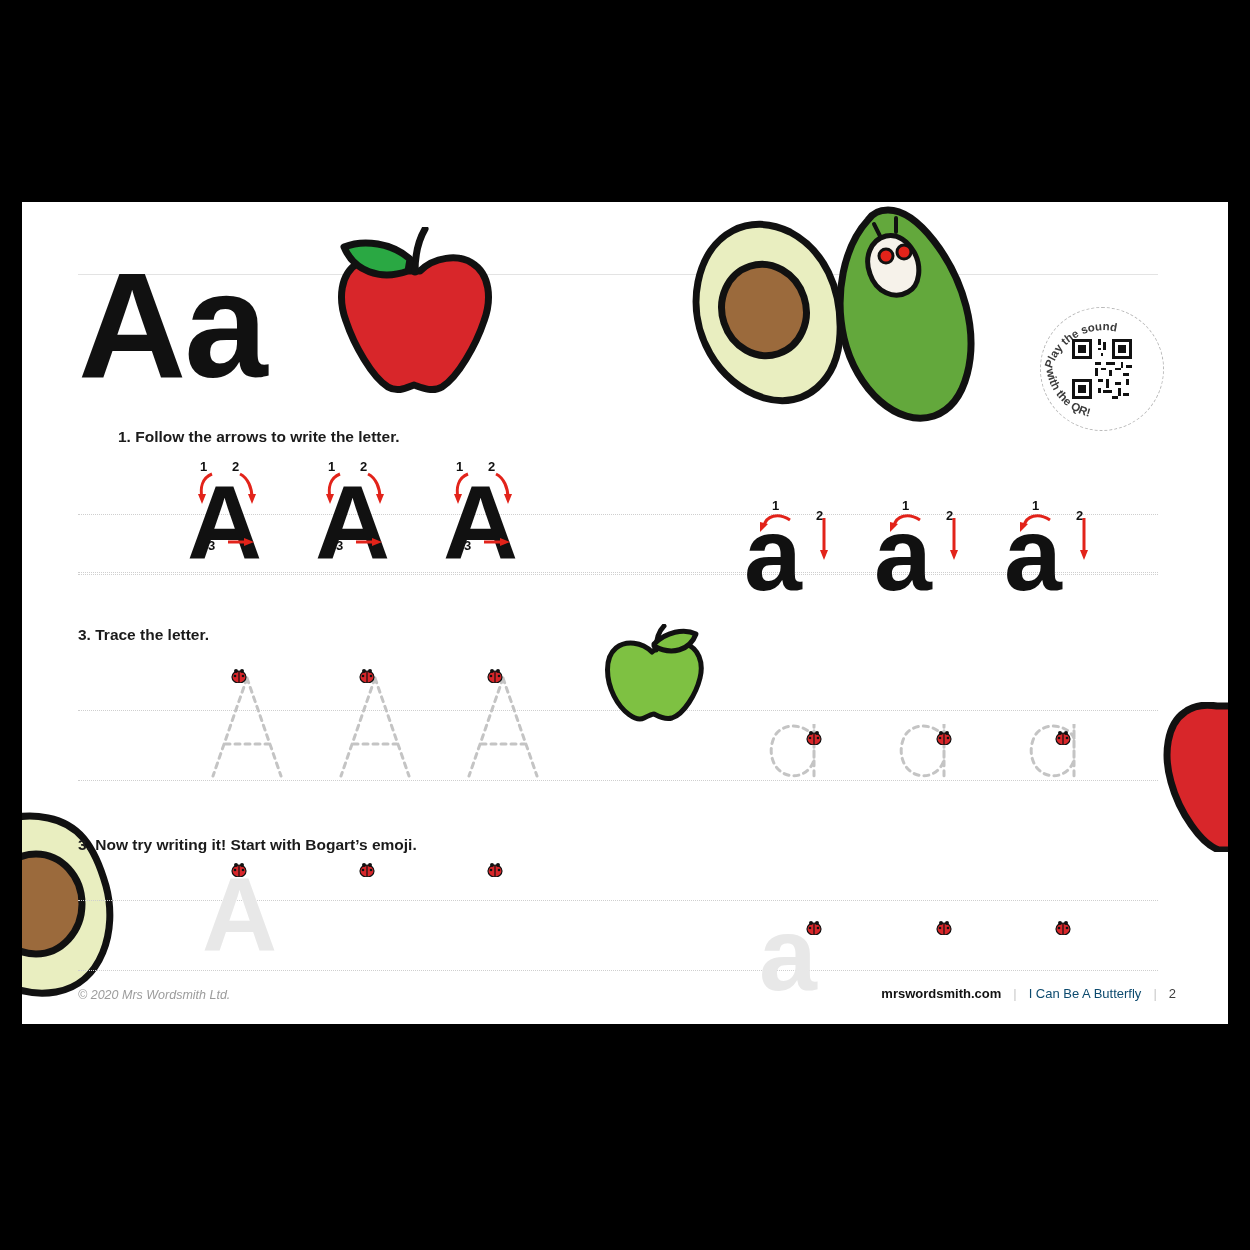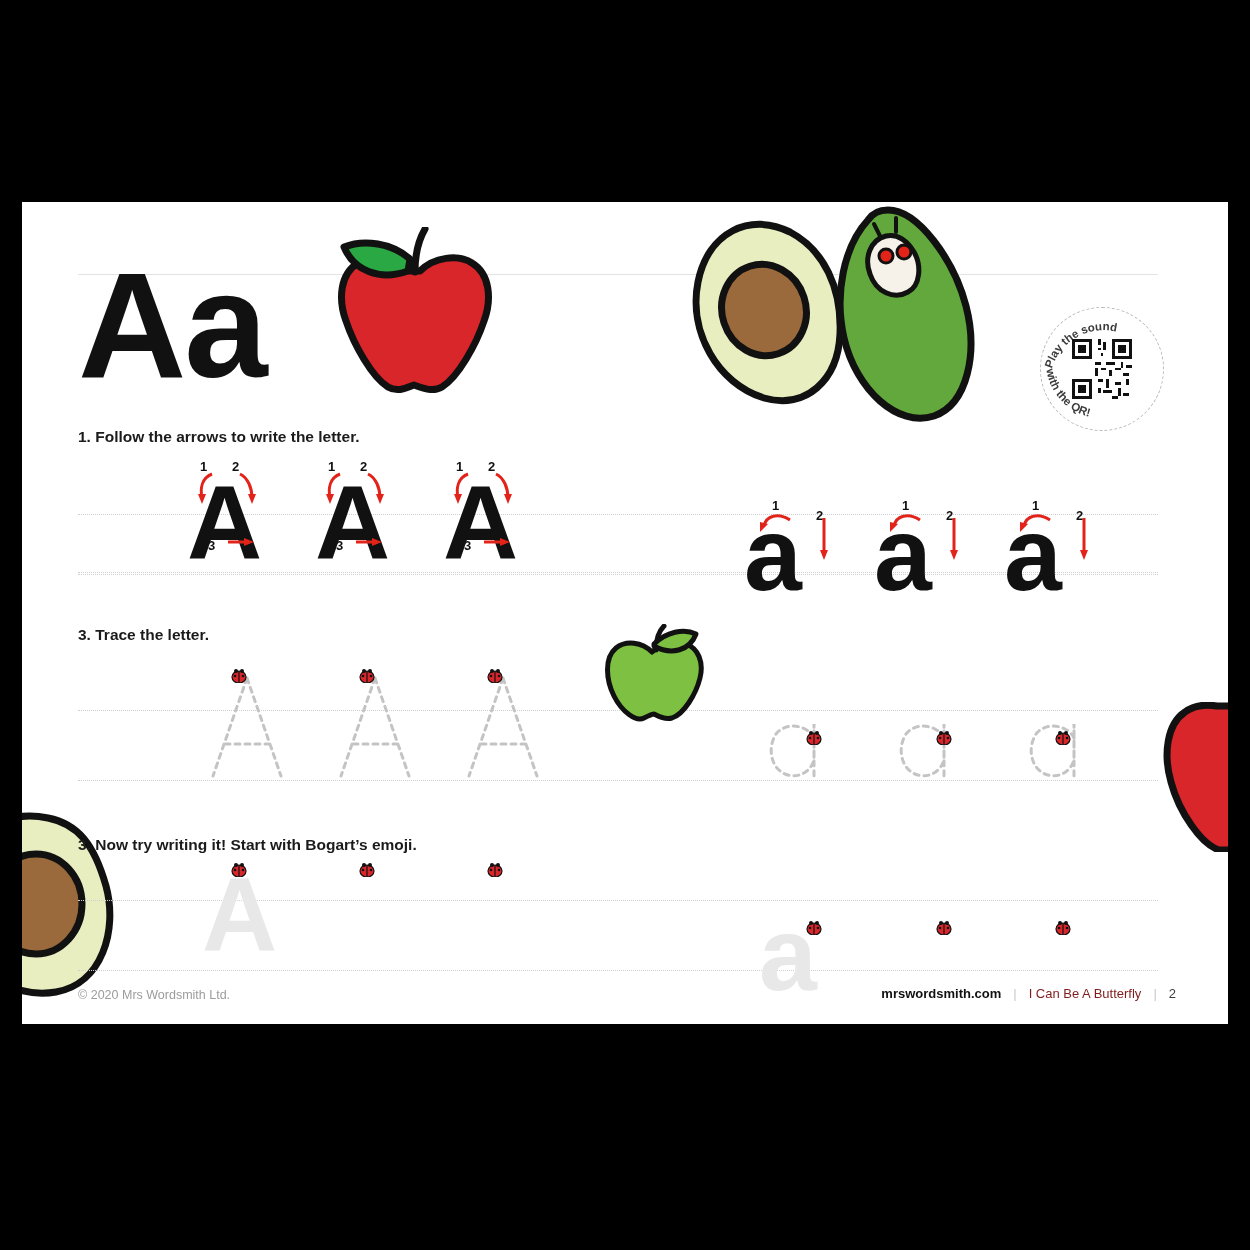--- a/index.html
+++ b/index.html
@@ -37,21 +37,21 @@
   .qr-code{position:absolute;left:32px;top:32px;width:60px;height:60px;}
   .qr-text-top{
     position:absolute;left:0;top:-2px;width:124px;height:124px;
   }
   .qr-text-top text, .qr-text-bot text{font-size:11.5px;fill:#3b3b3b;font-weight:600;font-family:"Liberation Sans",sans-serif;}
 
   
   .steptitle{
     position:absolute;left:56px;font-size:15.5px;font-weight:700;color:#1b1b1b;
   }
-  .s1{top:226px;}
+  .s1{top:226px;margin-left:40px;}
   .s2{top:424px;}
   .s3{top:614px;margin-top:20px;}
 
   
   .guide{position:absolute;height:0;border-top:1px dotted #cfcfcf;}
 
   .glyph{
     position:absolute;font-weight:700;color:#111;line-height:1;
   }
   .glyph.up{font-size:104px;}
@@ -61,28 +61,28 @@
   }
 
   .num{
     position:absolute;font-size:13px;font-weight:700;color:#111;
   }
 
   .bug{position:absolute;width:18px;height:15px;}
 
   
   .footer-left{
-    position:absolute;left:56px;top:786px;font-size:12.5px;color:#9c9c9c;
+    position:absolute;left:56px;top:786px;font-size:12.5px;color:#9c9c9c;font-style:italic;
   }
   .footer-right{
     position:absolute;right:52px;top:784px;font-size:13px;color:#2b2b2b;display:flex;align-items:center;gap:12px;
   }
   .footer-right .brand{font-weight:700;color:#111;}
   .footer-right .sep{color:#c9c9c9;}
-  .footer-right .title{color:#7f1d1d;}
+  .footer-right .title{color:#0c4a6e;}
   .footer-right .pg{color:#3d3d3d;}
 </style>
 </head>
 <body>
 
 <div class="page">
 
   <div class="headrule"></div>
 
   <div class="bigletter">Aa</div>

